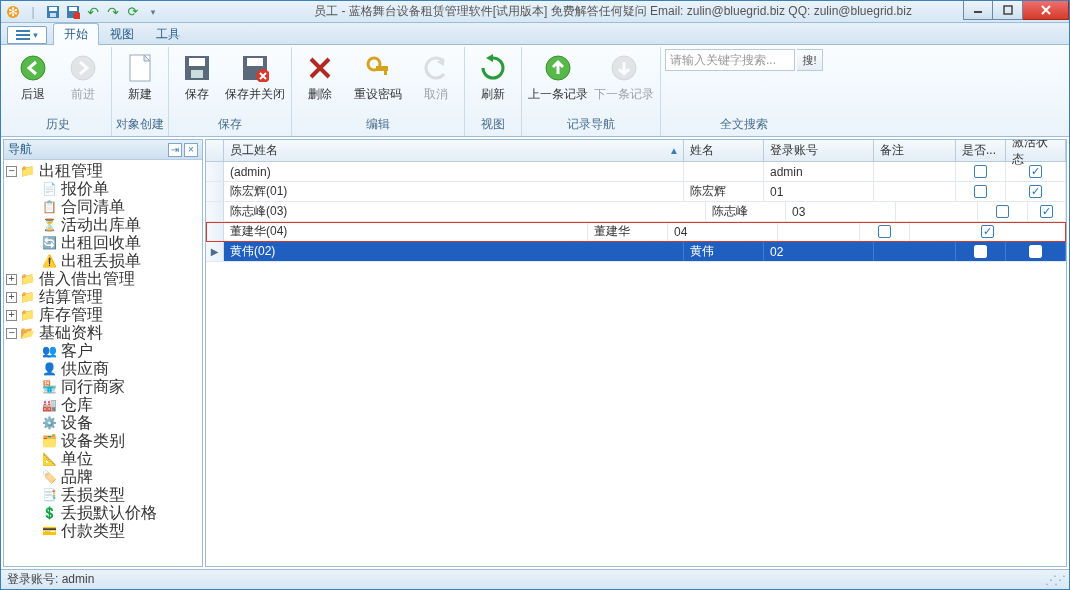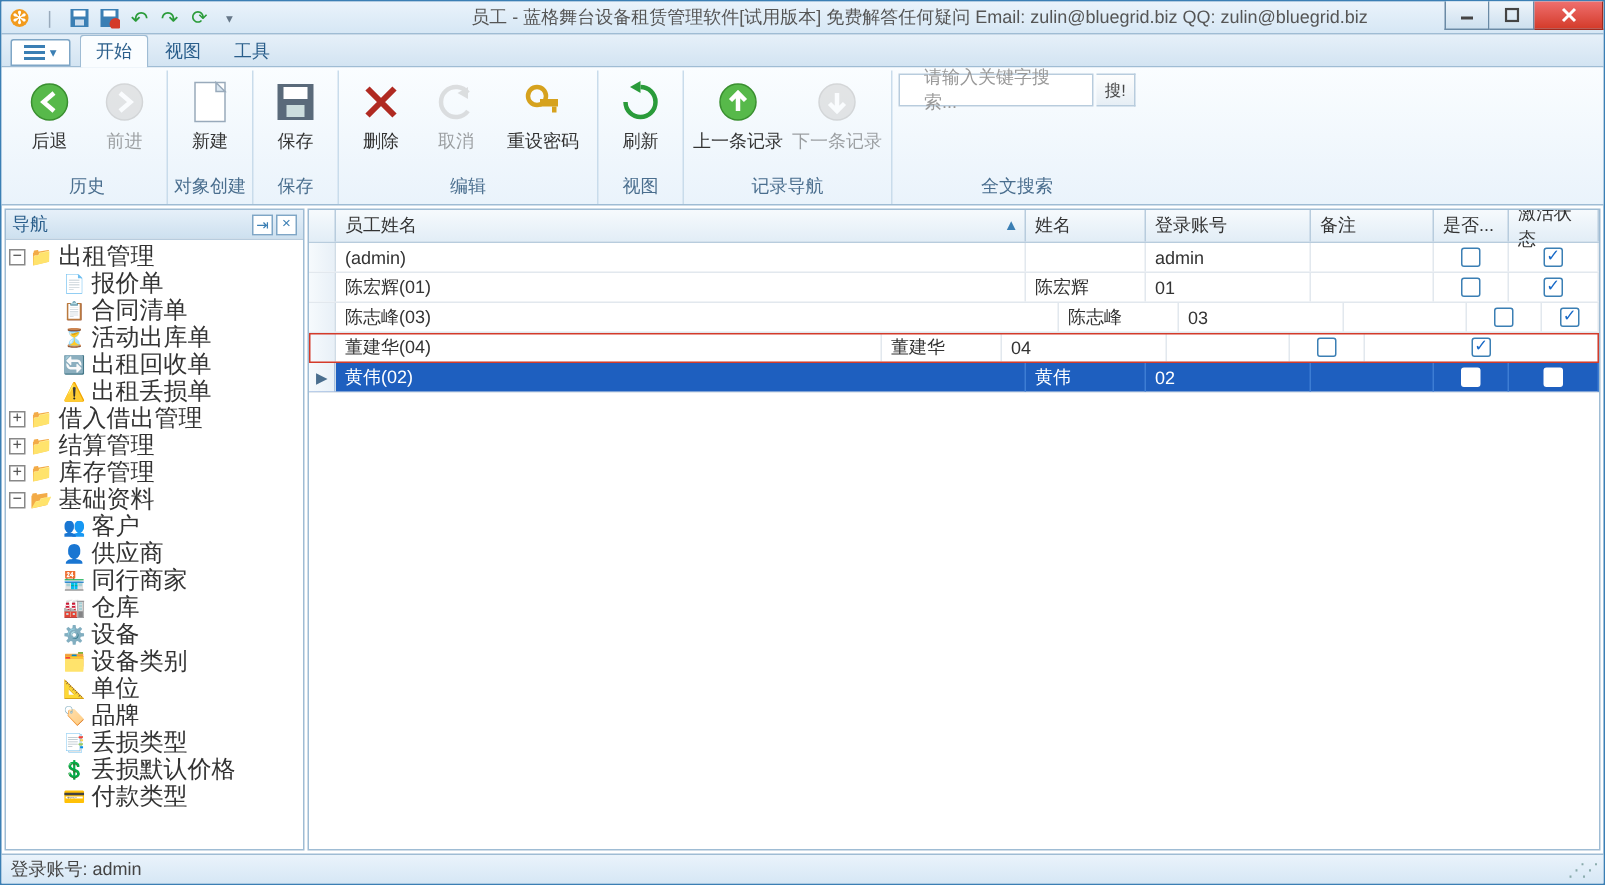--- a/index.html
+++ b/index.html
@@ -28,21 +28,21 @@
 .ribbon { height: 92px; background: linear-gradient(#fafdff,#eaf3fb); border-bottom:1px solid #9fbcd4; display:flex; padding:2px 4px 0 4px; }
 .rgroup { border-right:1px solid #c9dceb; display:flex; flex-direction:column; padding:0 4px; }
 .rgroup .items { flex:1; display:flex; align-items:flex-start; gap:2px; padding-top:2px;}
 .rgroup .label { text-align:center; color:#4a6e8e; font-size:12px; padding:1px 0 3px 0;}
 .ritem { width:48px; display:flex; flex-direction:column; align-items:center; cursor:pointer; padding:2px; border:1px solid transparent; border-radius:3px;}
 .ritem.disabled { opacity:.45; cursor:default;}
 .ritem .icn { width:32px; height:32px; display:flex; align-items:center; justify-content:center;}
 .ritem .txt { font-size:12px; color:#333; white-space:nowrap; margin-top:2px;}
 .ritem.wide { width:64px; }
 .searchbox-wrap{display:flex;align-items:center;height:50px;}
-.searchbox{height:22px;width:130px;border:1px solid #b8ccdd;background:#fff;color:#999;padding:0 16px;display:flex;align-items:center;}
+.searchbox{height:22px;width:130px;border:1px solid #b8ccdd;background:#fff;color:#999;padding:0 4px;display:flex;align-items:center;}
 .searchbtn{height:22px;width:26px;border:1px solid #b8ccdd;border-left:none;background:linear-gradient(#fdfdfd,#e6eef5);cursor:pointer;font-size:11px;color:#444;}
 
 
 .main { display:flex; height: calc(590px - 22px - 22px - 92px - 20px - 2px); }
 .nav-pane { width:200px; border:1px solid #9fbcd4; margin:2px 0 2px 2px; display:flex; flex-direction:column; background:#fff;}
 .nav-pane .hdr { height:20px; background:linear-gradient(#e6f0f9,#cde0ef); border-bottom:1px solid #b8ccdd; display:flex; align-items:center; padding:0 4px; color:#2a5e8b;}
 .nav-pane .hdr .spacer{flex:1;}
 .nav-pane .hdr .hbtn{width:14px;height:14px;border:1px solid #7fa6c6;background:#fff;display:flex;align-items:center;justify-content:center;font-size:10px;cursor:pointer;margin-left:2px;color:#3b7fb4;}
 .tree { flex:1; overflow:auto; position:relative; padding:2px 0;}
 .tree::-webkit-scrollbar{width:16px;}
@@ -187,51 +187,62 @@
       <div class="ritem">
           <div class="icn">
             <svg width="28" height="28">
               <rect x="2" y="2" width="24" height="24" fill="#5a6a7a"></rect>
               <rect x="6" y="4" width="16" height="8" fill="#fff"></rect>
               <rect x="8" y="16" width="12" height="8" fill="#cdd"></rect>
             </svg>
           </div>
           <div class="txt">保存</div>
         </div>
+      <div class="ritem wide">
+          <div class="icn">
+            <svg width="28" height="28">
+              <rect x="2" y="2" width="24" height="24" fill="#5a6a7a"></rect>
+              <rect x="6" y="4" width="16" height="8" fill="#fff"></rect>
+              <circle cx="22" cy="22" r="7" fill="#d43b2a"></circle>
+              <path d="M19 19 L25 25 M25 19 L19 25" stroke="#fff" stroke-width="2"></path>
+            </svg>
+          </div>
+          <div class="txt">保存并关闭</div>
+        </div>
     </div>
     <div class="label">保存</div>
   </div>
   <div class="rgroup">
     <div class="items">
       <div class="ritem">
           <div class="icn">
             <svg width="28" height="28">
               <path d="M5 5 L23 23 M23 5 L5 23" stroke="#b02a22" stroke-width="4"></path>
             </svg>
           </div>
           <div class="txt">删除</div>
-        </div>
-      <div class="ritem disabled">
-          <div class="icn">
-            <svg width="28" height="28">
-              <path d="M22 8 A10 10 0 1 0 22 20" fill="none" stroke="#bbb" stroke-width="3"></path>
-              <path d="M22 4 L22 12 L15 8 Z" fill="#bbb"></path>
-            </svg>
-          </div>
-          <div class="txt">取消</div>
         </div>
       <div class="ritem wide">
           <div class="icn">
             <svg width="28" height="28">
               <circle cx="10" cy="10" r="6" fill="none" stroke="#d6a21e" stroke-width="3"></circle>
               <rect x="12" y="12" width="12" height="5" fill="#d6a21e"></rect>
               <rect x="20" y="17" width="3" height="4" fill="#d6a21e"></rect>
             </svg>
           </div>
           <div class="txt">重设密码</div>
+        </div>
+      <div class="ritem disabled">
+          <div class="icn">
+            <svg width="28" height="28">
+              <path d="M22 8 A10 10 0 1 0 22 20" fill="none" stroke="#bbb" stroke-width="3"></path>
+              <path d="M22 4 L22 12 L15 8 Z" fill="#bbb"></path>
+            </svg>
+          </div>
+          <div class="txt">取消</div>
         </div>
     </div>
     <div class="label">编辑</div>
   </div>
   <div class="rgroup">
     <div class="items">
       <div class="ritem">
           <div class="icn">
             <svg width="28" height="28">
               <path d="M14 4 A10 10 0 1 1 4 14" fill="none" stroke="#2a9b3a" stroke-width="3"></path>

